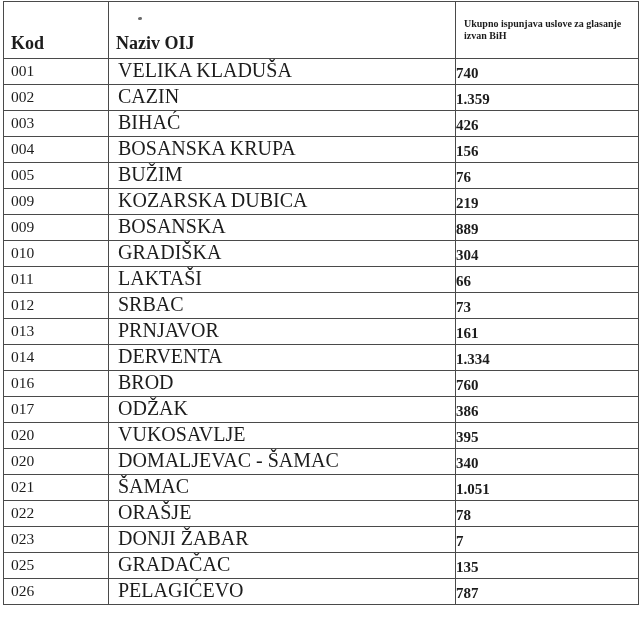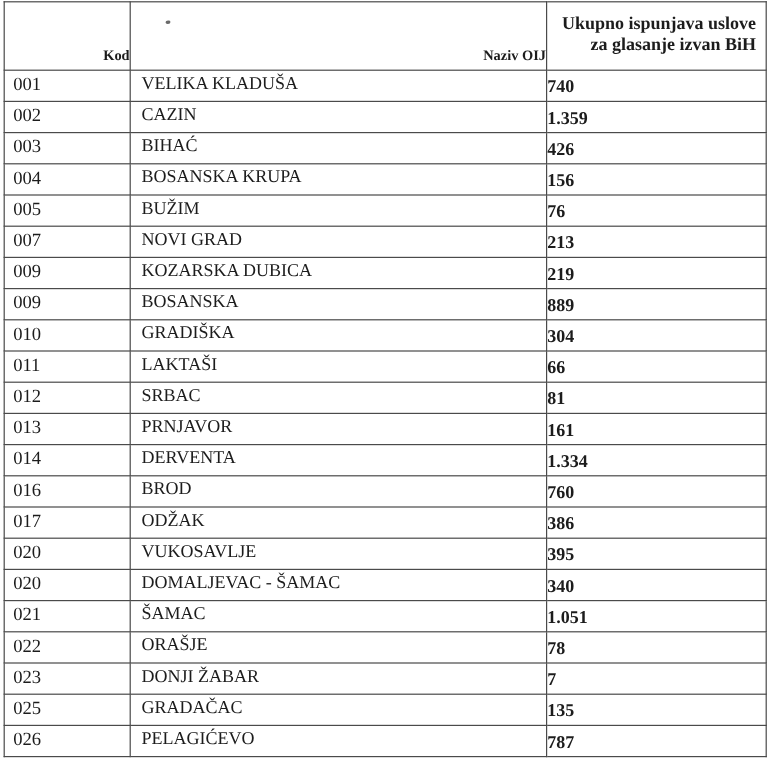--- a/index.html
+++ b/index.html
@@ -25,44 +25,44 @@
   th, td {
     border: 1.5px solid #4a4a4a;
     overflow: hidden;
     white-space: nowrap;
   }
   thead th {
     height: 52px;
     font-weight: bold;
   }
   th.h-code, th.h-name {
-    text-align: right;
+    text-align: left;
     vertical-align: bottom;
-    font-size: 12px;
+    font-size: 18px;
     padding: 0 0 4px 7px;
   }
   th.h-value {
-    text-align: right;
+    text-align: left;
     vertical-align: middle;
-    font-size: 15px;
+    font-size: 10px;
     line-height: 1.18;
     padding: 2px 8px;
     white-space: normal;
   }
   tbody td {
     height: 23px;
   }
   td.code {
     font-size: 15.5px;
     vertical-align: middle;
     padding: 0 0 2px 7px;
     margin-left: 36px;
   }
   td.name {
-    font-size: 15px;
+    font-size: 20px;
     vertical-align: middle;
     padding: 0 0 2px 9px;
   }
   td.value {
     font-size: 15px;
     font-weight: bold;
     vertical-align: bottom;
     padding: 0 9px 2px 0;
   }
   .ink-speck {
@@ -113,25 +113,20 @@
         <td class="code">004</td>
         <td class="name">BOSANSKA KRUPA</td>
         <td class="value">156</td>
       </tr>
       <tr>
         <td class="code">005</td>
         <td class="name">BUŽIM</td>
         <td class="value">76</td>
       </tr>
       <tr>
-        <td class="code">007</td>
-        <td class="name">NOVI GRAD</td>
-        <td class="value">213</td>
-      </tr>
-      <tr>
         <td class="code">009</td>
         <td class="name">KOZARSKA DUBICA</td>
         <td class="value">219</td>
       </tr>
       <tr>
         <td class="code">009</td>
         <td class="name">BOSANSKA</td>
         <td class="value">889</td>
       </tr>
       <tr>
@@ -140,21 +135,21 @@
         <td class="value">304</td>
       </tr>
       <tr>
         <td class="code">011</td>
         <td class="name">LAKTAŠI</td>
         <td class="value">66</td>
       </tr>
       <tr>
         <td class="code">012</td>
         <td class="name">SRBAC</td>
-        <td class="value">81</td>
+        <td class="value">73</td>
       </tr>
       <tr>
         <td class="code">013</td>
         <td class="name">PRNJAVOR</td>
         <td class="value">161</td>
       </tr>
       <tr>
         <td class="code">014</td>
         <td class="name">DERVENTA</td>
         <td class="value">1.334</td>

